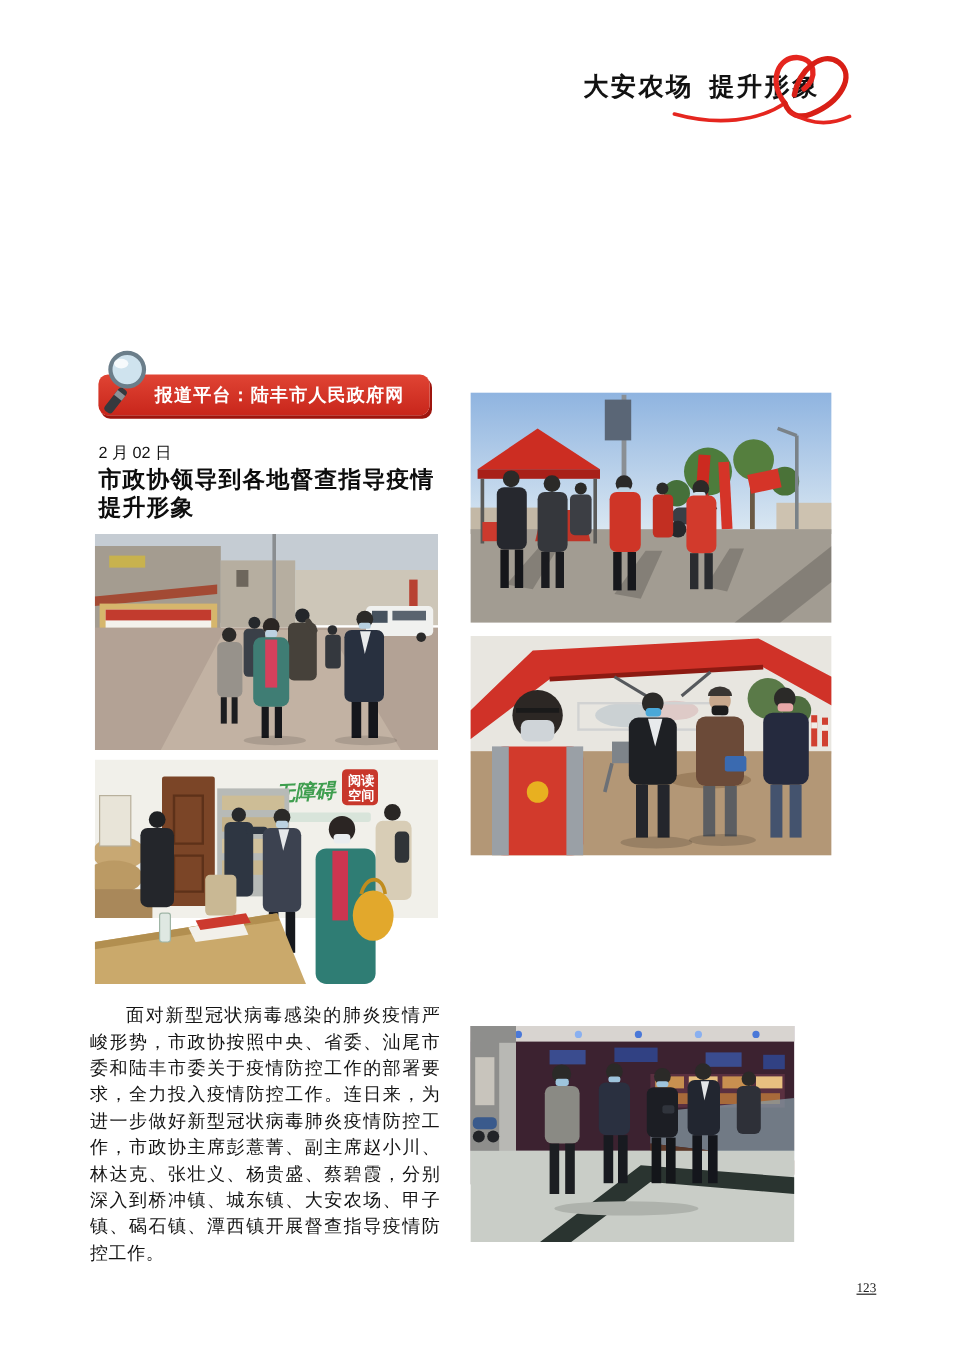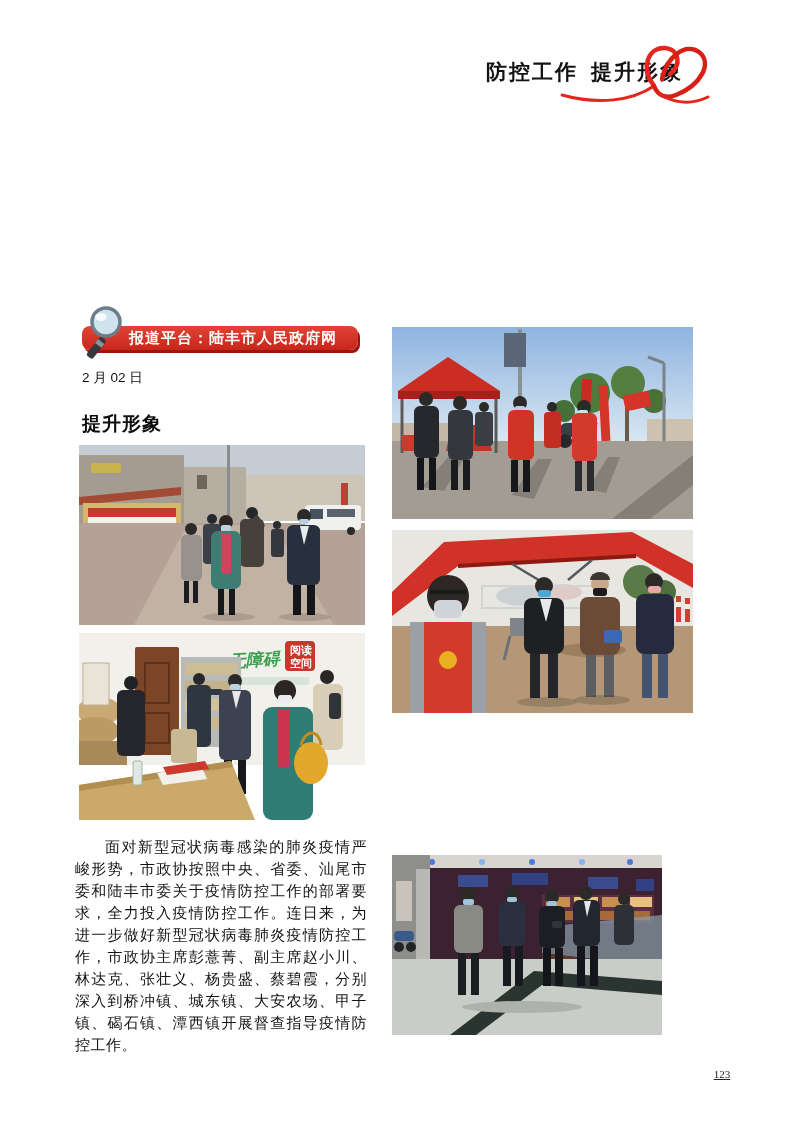--- a/index.html
+++ b/index.html
@@ -6,21 +6,21 @@
   .page{position:relative;width:800px;height:1124px;background:#ffffff;overflow:hidden;
         font-family:"Liberation Serif","DejaVu Serif",serif;color:#111;}
 
   
   .slogan{position:absolute;left:486px;top:58px;font-family:"Liberation Sans","DejaVu Sans",sans-serif;
           font-weight:700;font-size:21px;letter-spacing:2px;color:#121212;white-space:nowrap;}
   .slogan .gap{display:inline-block;width:13px;}
   .ribbon-svg{position:absolute;left:558px;top:38px;pointer-events:none;}
 
   
-  .banner{position:absolute;left:82px;top:326px;width:276px;height:24px;border-radius:8px;
+  .banner{position:absolute;left:82px;top:312px;width:276px;height:34px;border-radius:8px;
           background:linear-gradient(#e04434,#c8261b);box-shadow:2px 3px 0 #9e150e;
           display:flex;align-items:center;justify-content:center;}
   .banner-label{font-family:"Liberation Sans","DejaVu Sans",sans-serif;font-weight:700;
           font-size:15px;color:#ffffff;letter-spacing:1px;padding-left:26px;}
   .magnifier{position:absolute;left:-6px;top:-22px;}
 
   
   .date{position:absolute;left:82px;top:369px;font-family:"Liberation Sans","DejaVu Sans",sans-serif;
         font-weight:400;font-size:13.5px;color:#111;}
   .title{position:absolute;left:82px;top:389px;width:292px;font-family:"Liberation Sans","DejaVu Sans",sans-serif;
@@ -39,21 +39,21 @@
   .photo-r1{left:392px;top:327px;}
   .photo-r2{left:392px;top:530px;}
   .photo-r3{left:392px;top:855px;}
 </style>
 </head>
 <body>
 
 <div class="page">
 
   <div class="slogan">
-    <span>防控工作</span><span class="gap"></span><span>提升形象</span>
+    <span>大安农场</span><span class="gap"></span><span>提升形象</span>
   </div>
   <svg class="ribbon-svg" width="160" height="78" viewBox="0 0 160 78">
     <path d="M4,57 C40,67 74,63 96,48" fill="none" stroke="#e5261f" stroke-width="3" stroke-linecap="round"></path>
     <path d="M96,48 C82,30 90,9 107,10 C121,11 124,27 112,36" fill="none" stroke="#e5261f" stroke-width="4.5" stroke-linecap="round"></path>
     <path d="M104,41 C108,20 127,4 141,14 C155,25 143,47 118,57 C108,61 100,58 96,48" fill="none" stroke="#d81f16" stroke-width="4.5" stroke-linecap="round"></path>
     <path d="M101,56 C116,65 133,67 150,59" fill="none" stroke="#e5261f" stroke-width="3" stroke-linecap="round"></path>
   </svg>
 
   <div class="banner">
     <svg class="magnifier" width="54" height="60" viewBox="0 0 54 60">
@@ -62,21 +62,21 @@
         <rect x="19" y="36" width="8" height="5" fill="#8c9298"></rect>
       </g>
       <circle cx="30" cy="18" r="14" fill="#cfe3ee" stroke="#6b7e8a" stroke-width="3.5"></circle>
       <ellipse cx="25" cy="13" rx="6" ry="4" fill="#ffffff" opacity="0.8"></ellipse>
     </svg>
     <span class="banner-label">报道平台：陆丰市人民政府网</span>
   </div>
 
   <div class="date">2 月 02 日</div>
   <div class="title">
-    <br>
+    <span>市政协领导到各地督查指导疫情</span><br>
     <span>提升形象</span>
   </div>
 
   <svg class="photo photo-l1" width="286" height="180" viewBox="0 0 286 180" role="img" aria-label="领导步行察看街道，人群戴口罩，中间女士披红围巾，右侧白色面包车">
     <rect x="0" y="0" width="286" height="74" fill="#c5ccd3"></rect>
     <rect x="0" y="10" width="105" height="70" fill="#a49c90"></rect>
     <rect x="12" y="18" width="30" height="10" fill="#c8b24e"></rect>
     <rect x="105" y="22" width="62" height="56" fill="#b6aea0"></rect>
     <rect x="118" y="30" width="10" height="14" fill="#6d665c"></rect>
     <rect x="167" y="30" width="119" height="46" fill="#cdc6b8"></rect>

